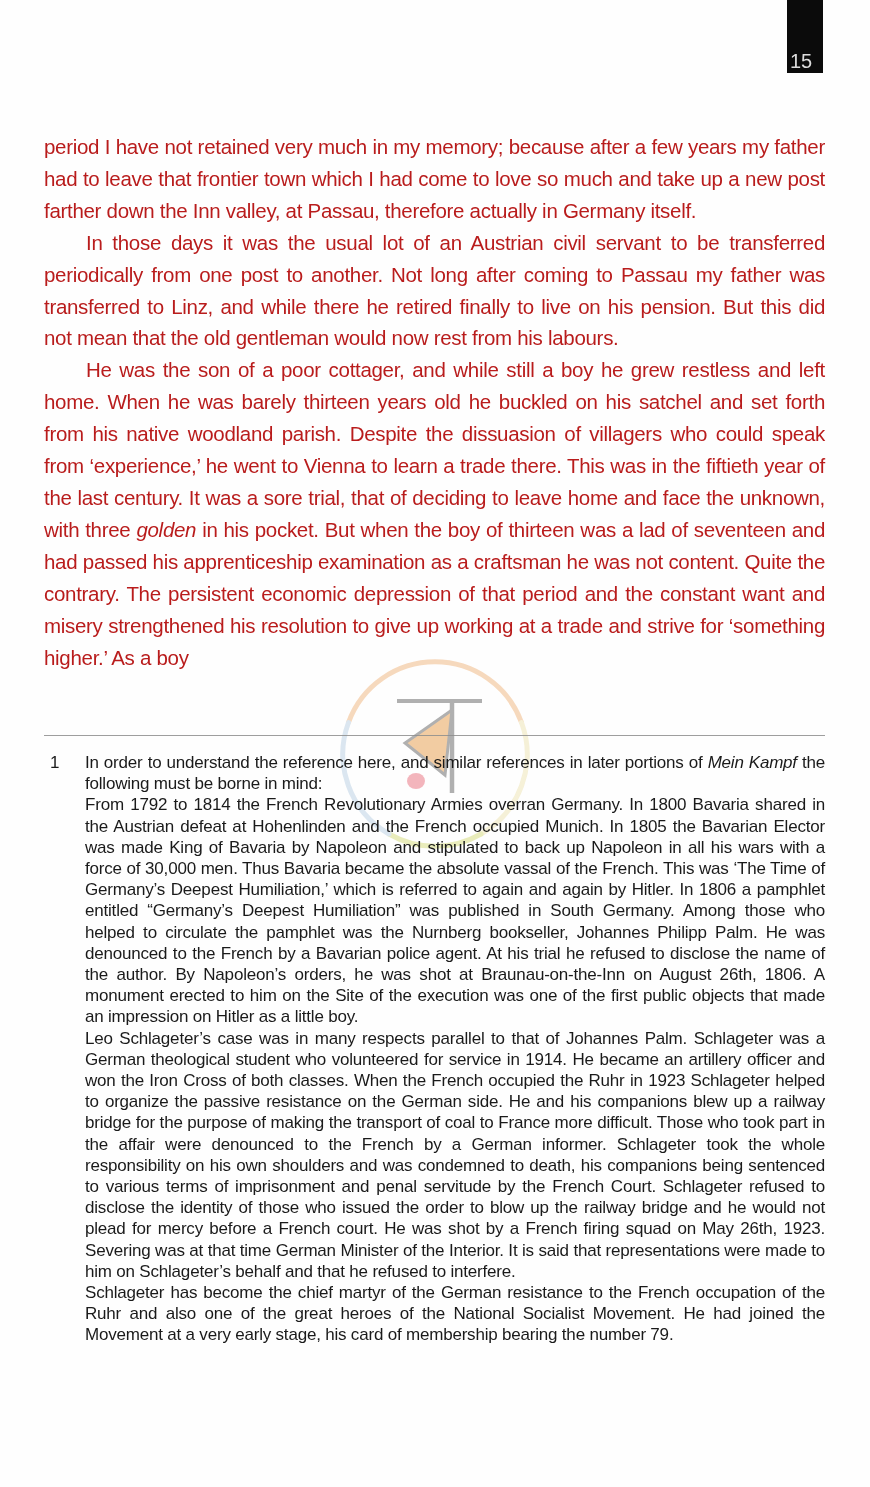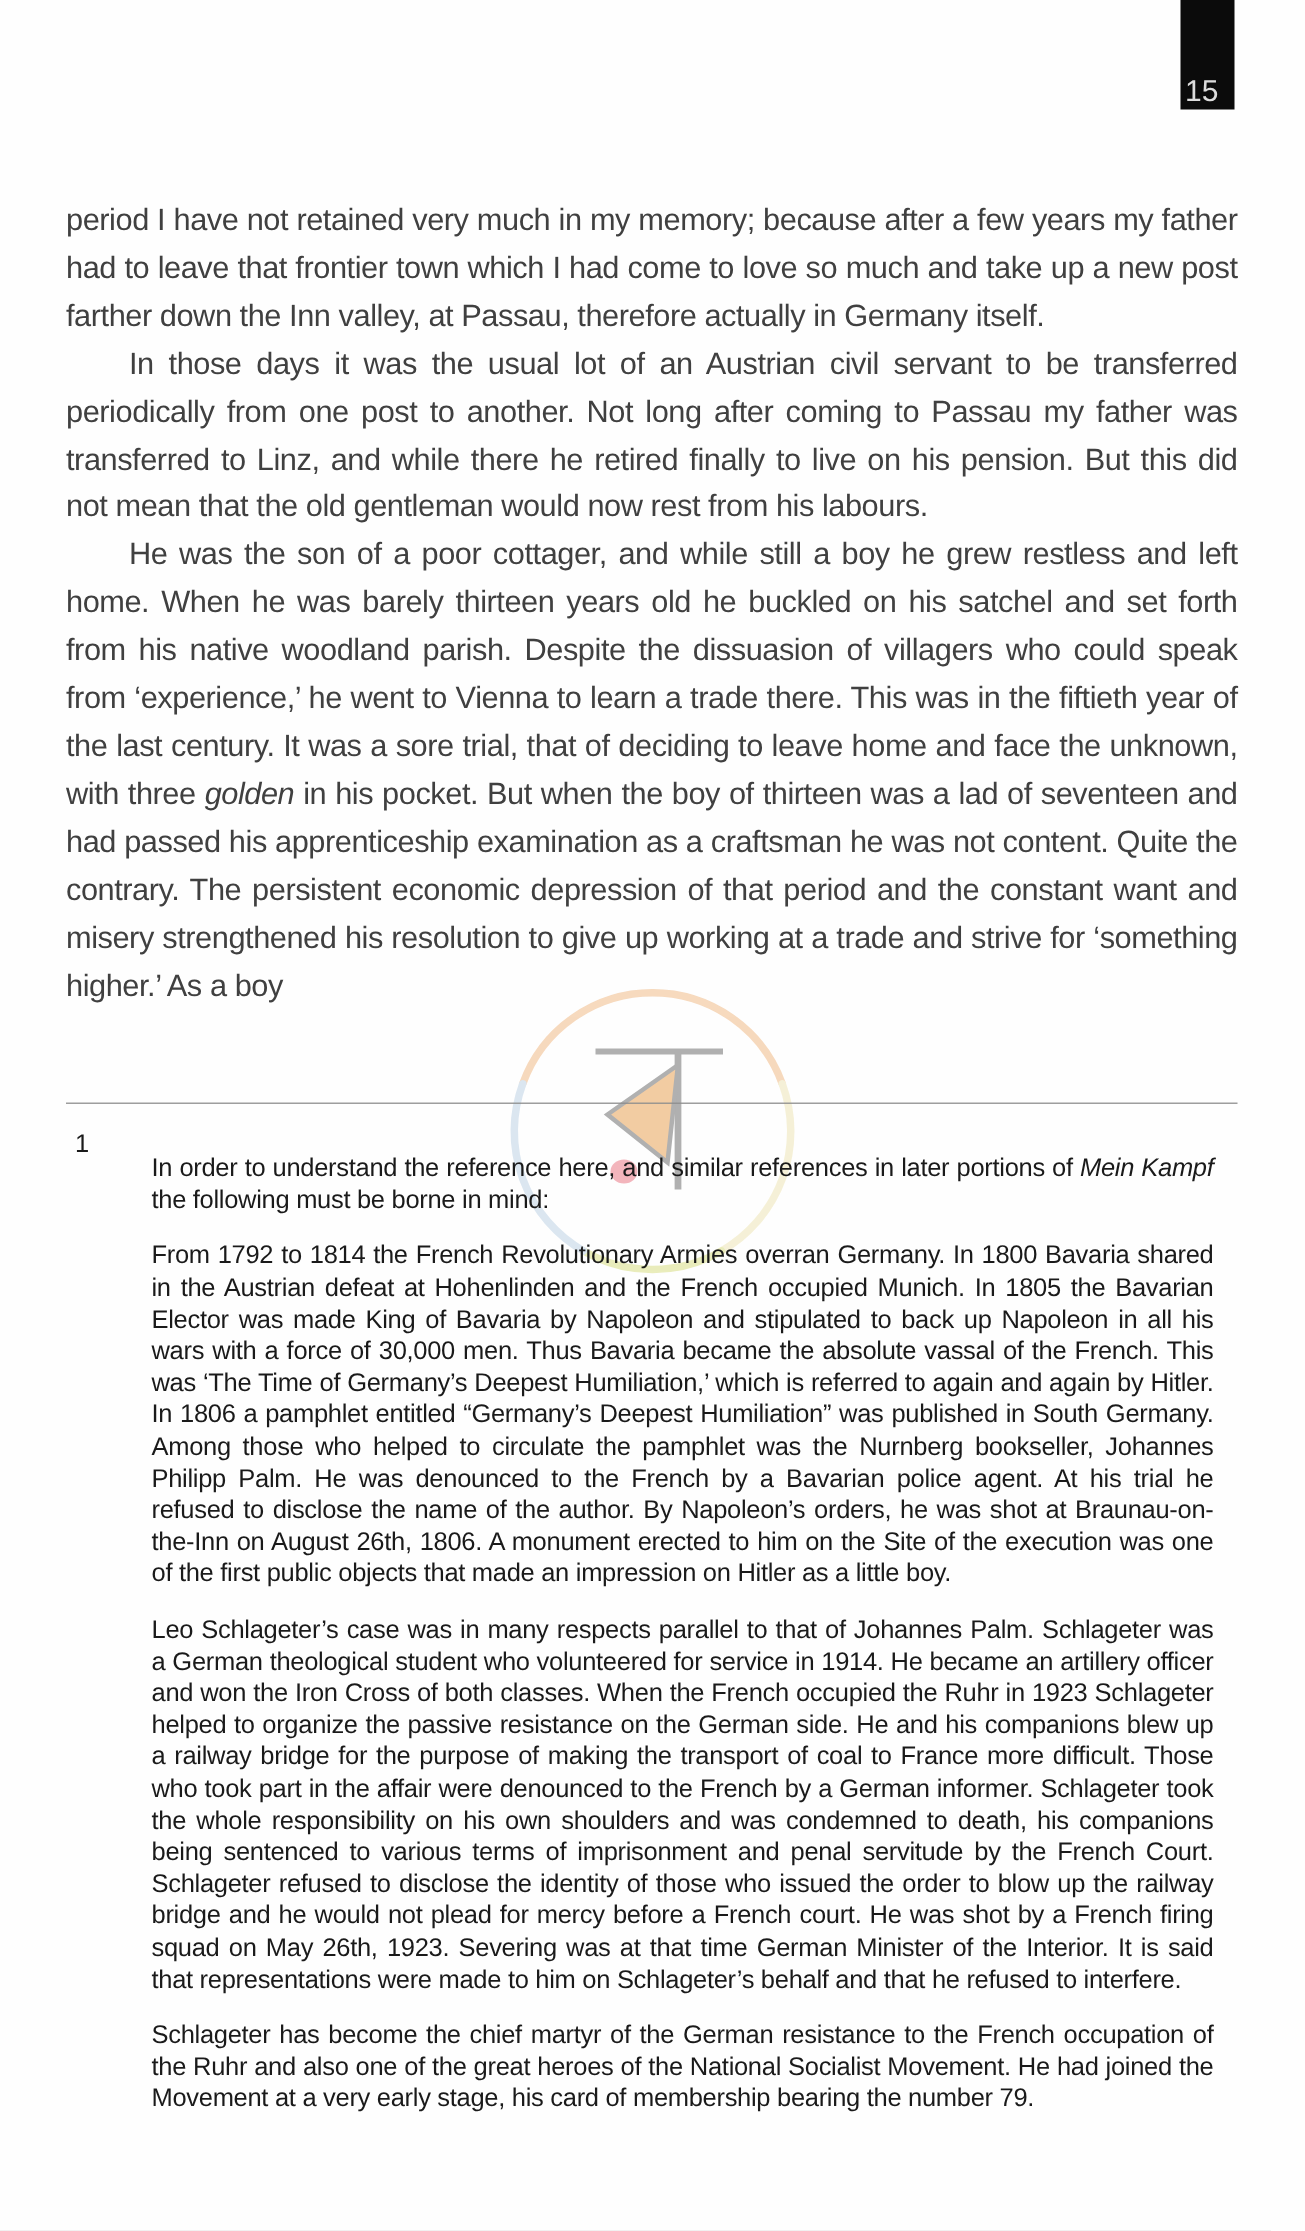--- a/index.html
+++ b/index.html
@@ -22,40 +22,40 @@
   
   #running-header{
     position:absolute;top:81px;right:47px;
     font-size:23px;letter-spacing:-0.2px;color:#141414;
     white-space:nowrap;z-index:2;
   }
   
   #body-text{
     position:absolute;left:44px;top:131px;width:781px;
     font-size:20.5px;line-height:31.9px;letter-spacing:-0.3px;
-    text-align:justify;color:#404040;z-index:2;
+    text-align:justify;color:#b91c1c;z-index:2;
   }
   #body-text p{margin:0;}
   #body-text p.indent{text-indent:42px;}
   
   #footnote-divider{
     position:absolute;left:44px;top:735px;width:781px;height:0;
     border-top:1px solid #8d8d8d;opacity:.85;z-index:2;
   }
   
   #footnote-marker{
     position:absolute;left:50px;top:752px;
     font-size:17px;line-height:21.2px;color:#1a1a1a;z-index:2;
   }
   #footnote-text{
     position:absolute;left:85px;top:752px;width:740px;
     font-size:17px;line-height:21.2px;letter-spacing:-0.2px;
     text-align:justify;color:#1a1a1a;z-index:2;
   }
-  #footnote-text p{margin:16px;}
+  #footnote-text p{margin:0;}
   
   #watermark{
     position:absolute;left:330px;top:650px;width:220px;height:220px;
     z-index:1;
   }
   i{font-style:italic;}
 </style>
 </head>
 <body>
 

